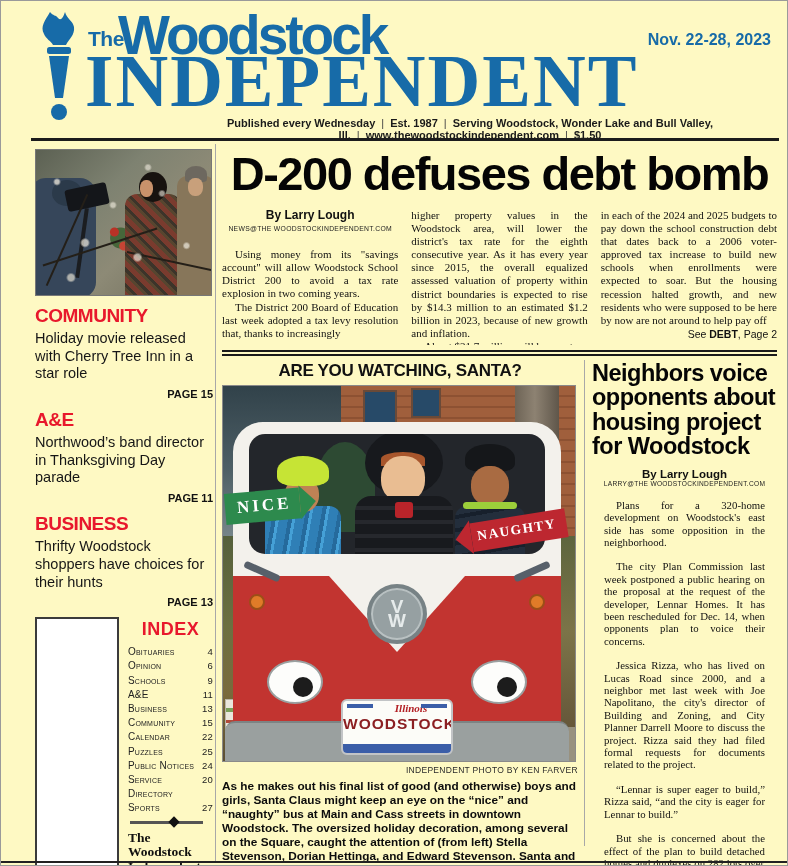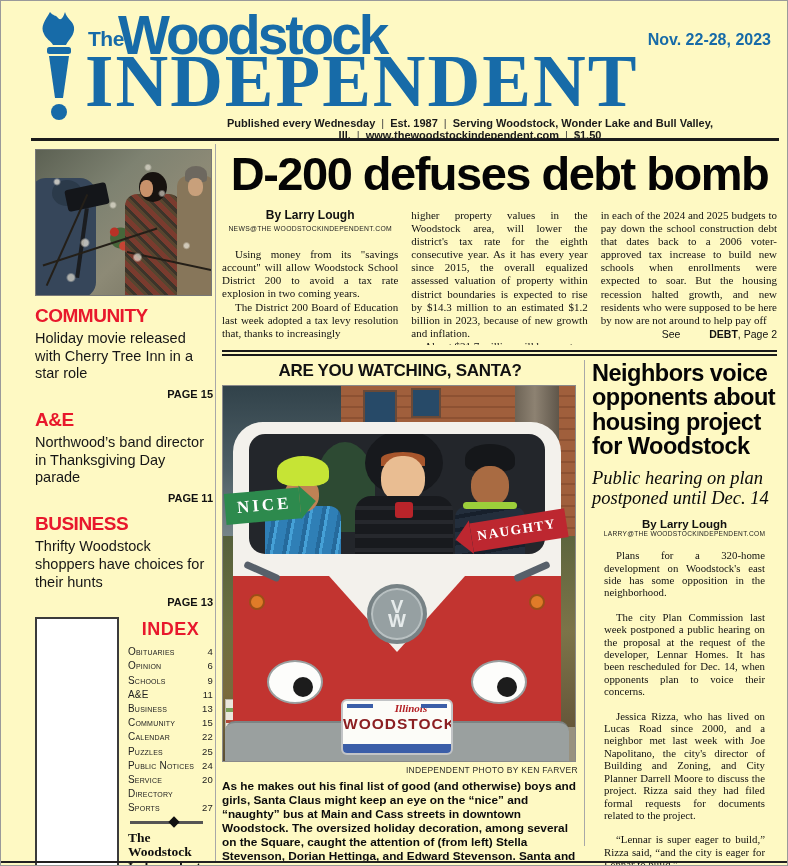--- a/index.html
+++ b/index.html
@@ -84,21 +84,21 @@
   .lead-headline { text-align:center; font-size:47px; font-weight:bold; letter-spacing:-1.5px; color:#050505; margin-top:2px; }
   .lead-subhead { text-align:center; font-family:"Liberation Serif", serif; font-style:italic; font-size:20px; color:#0a0a0a; margin-top:6px; }
   .story-cols { display:flex; gap:13px; margin-top:8px; height:136px; overflow:hidden;
     font-family:"Liberation Serif", serif; font-size:11px; line-height:13.1px; text-align:justify; }
   .story-cols .col { flex:1; min-width:0; }
   .byline { text-align:center; font-family:"Liberation Sans", sans-serif; font-weight:bold; font-size:12px; }
   .byline-email { text-align:center; font-family:"Liberation Sans", sans-serif; font-size:6.8px; letter-spacing:.3px; color:#222; margin-bottom:13px; }
   .col p { margin:0; }
   .col p.ind { text-indent:13px; }
   .jump { text-align:right; font-family:"Liberation Sans", sans-serif; font-size:10.5px; margin-top:1px; }
-  .jump b { font-weight:bold;margin-left:26px; }
+  .jump b { font-weight:bold; }
   .double-rule { margin-top:5px; height:6px; border-top:2px solid #1a1a1a; border-bottom:2px solid #1a1a1a; }
 
   
   .lower { display:flex; margin-top:4px; height:486px; }
   .photo-feature { width:356px; flex:none; }
   .lower-rule { width:1px; background:#a8a8a8; margin:0 5px 0 6px; }
   .second-story { flex:1; min-width:0; padding-left:2px; }
 
   .kicker { text-align:center; font-size:17px; font-weight:bold; letter-spacing:-0.3px; margin:1px 0 4px; }
   .santa-photo { position:relative; width:354px; height:377px; border:1px solid #8a8a8a; overflow:hidden; background:#98917f; }
@@ -392,21 +392,20 @@
           </div>
 
           <div class="photo-credit">INDEPENDENT PHOTO BY KEN FARVER</div>
           <div class="photo-caption">As he makes out his final list of good (and otherwise) boys and girls, Santa Claus might keep an eye on the “nice” and “naughty” bus at Main and Cass streets in downtown Woodstock. The oversized holiday decoration, among several on the Square, caught the attention of (from left) Stella Stevenson, Dorian Hettinga, and Edward Stevenson. Santa and Mrs. Claus will participate in the annual Christmas parade at 2 p.m. Sunday in the downtown.</div>
         </section>
 
         <div class="lower-rule"></div>
 
         <section class="second-story">
           <h2 class="ss-headline">Neighbors voice opponents about housing project for Woodstock</h2>
-          <div class="ss-subhead">Public hearing on plan postponed until Dec. 14</div>
           <div class="ss-byline">By Larry Lough</div>
           <div class="ss-email">LARRY@THE WOODSTOCKINDEPENDENT.COM</div>
           <div class="ss-body">
             <p>Plans for a 320-home development on Woodstock's east side has some opposition in the neighborhood.</p>
             <p>The city Plan Commission last week postponed a public hearing on the proposal at the request of the developer, Lennar Homes. It has been rescheduled for Dec. 14, when opponents plan to voice their concerns.</p>
             <p>Jessica Rizza, who has lived on Lucas Road since 2000, and a neighbor met last week with Joe Napolitano, the city's director of Building and Zoning, and City Planner Darrell Moore to discuss the project. Rizza said they had filed formal requests for documents related to the project.</p>
             <p>“Lennar is super eager to build,” Rizza said, “and the city is eager for Lennar to build.”</p>
             <p>But she is concerned about the effect of the plan to build detached homes and duplexes on 282 lots over</p>
           </div>
           <div class="jump ss-jump"><span>See </span><b>LENNAR</b><span>, Page 3</span></div>

